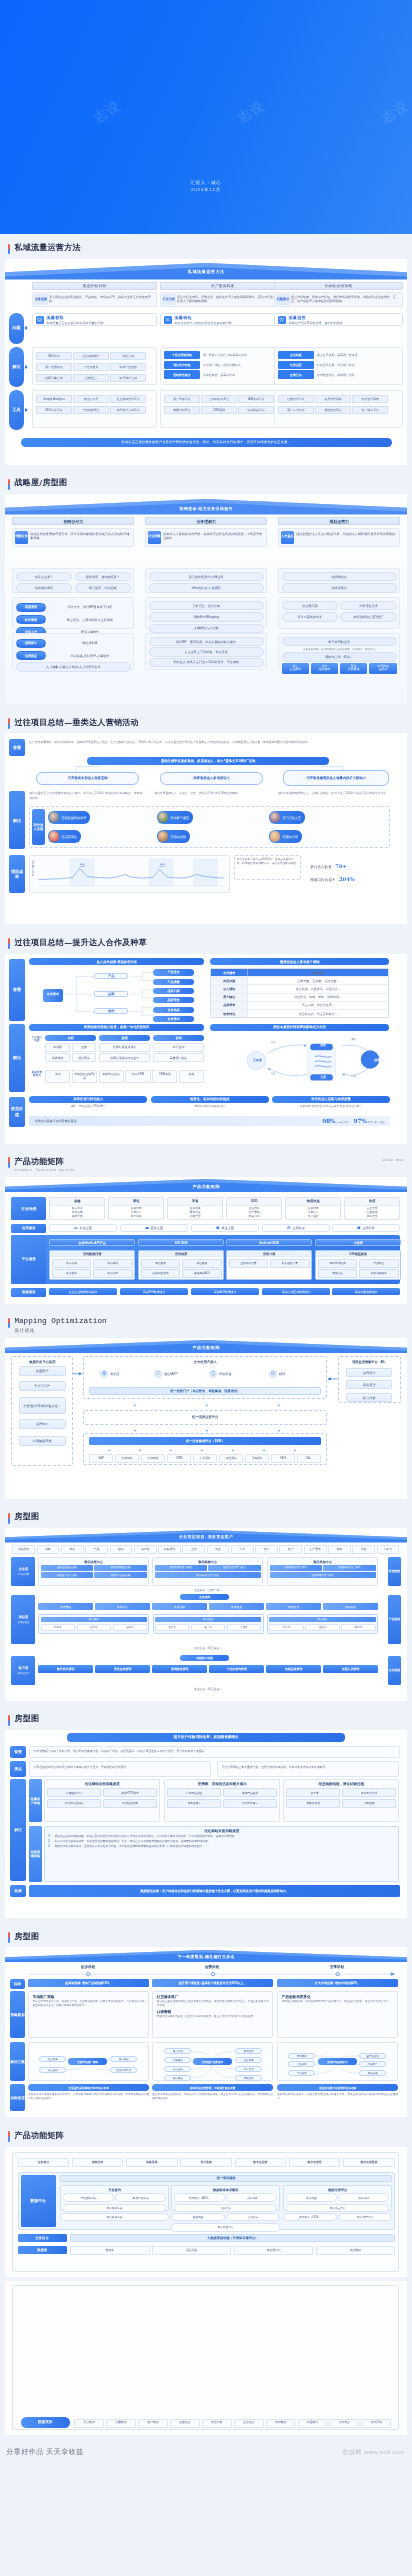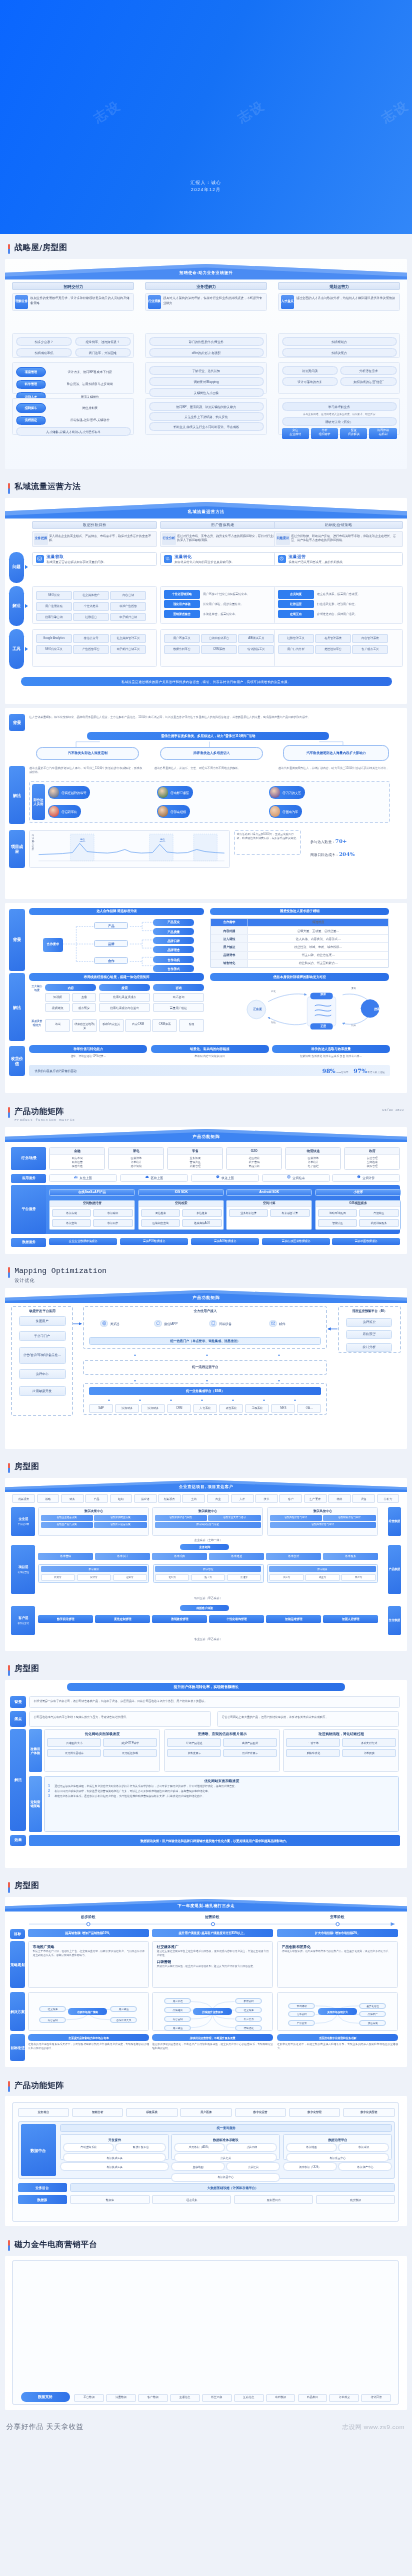--- a/index.html
+++ b/index.html
@@ -216,20 +216,155 @@
   <div class="hero-meta">
     <div>汇报人：诚心</div>
     <div>2024年12月</div>
   </div>
 </div>
 
 <div class="sec">
   <div class="sec-hd">
     <div class="sec-bar"></div>
     <div>
+          <div class="sec-tt">私域流量运营方法</div>
+        </div>
+  </div>
+  <div class="board s1">
+    <svg class="roof" viewBox="0 0 780 32" preserveAspectRatio="none">
+      <polygon points="390,0 780,18 780,32 0,32 0,18" fill="#3d84f2"></polygon>
+      <polygon points="390,0 780,18 780,26 390,8 0,26 0,18" fill="#7fb0f9" opacity=".65"></polygon>
+    </svg>
+    <div class="rooflbl">私域流量运营方法</div>
+
+    <div class="col" style="left:27px">
+      <div class="colhd">数据分析洞察</div>
+      <div class="descbox">
+        <div class="dtag">业务把握</div>
+        <div class="dtxt">深入领会企业的商业模式、产品特点、市场需求等，确保对业务运作的全面理解。</div>
+      </div>
+    </div>
+    <div class="col" style="left:155px">
+      <div class="colhd">用户画像构建</div>
+      <div class="descbox">
+        <div class="dtag">行业分析</div>
+        <div class="dtxt">通过对行业市场、竞争态势、趋势变化等方面的观察和研究，获得对行业发展的深入了解和敏锐洞察。</div>
+      </div>
+    </div>
+    <div class="col" style="left:269px;width:129px">
+      <div class="colhd">精细化营销策略</div>
+      <div class="descbox">
+        <div class="dtag">问题意识</div>
+        <div class="dtxt">通过分析数据、听取用户反馈、进行市场调研等手段，准确发现企业在增长、运营、用户体验等方面存在的问题和挑战。</div>
+      </div>
+    </div>
+
+    <div class="rail" style="top:54px;height:31px">
+          <span>问题</span>
+        </div>
+    <div class="rarrow" style="top:67px"></div>
+    <div class="rail" style="top:88px;height:40px">
+          <span>解法</span>
+        </div>
+    <div class="rarrow" style="top:106px"></div>
+    <div class="rail" style="top:131px;height:40px">
+          <span>工具</span>
+        </div>
+    <div class="rarrow" style="top:149px"></div>
+
+    <div class="card pcard" style="left:27px;top:54px;width:125px;height:13.4px">
+      <div class="picon">
+            <svg width="5.2" height="5.2" viewBox="0 0 16 16">
+              <rect x="2" y="3" width="12" height="10" rx="1.5" fill="none" stroke="#fff" stroke-width="1.4"></rect>
+              <path d="M2 8.5h3.3l1 1.6h3.4l1-1.6H14" fill="none" stroke="#fff" stroke-width="1.3"></path>
+            </svg>
+          </div>
+      <div>
+            <div class="ptt">流量获取</div>
+            <div class="pds">私域流量运营需要解决如何获取流量的问题。</div>
+          </div>
+    </div>
+    <div class="card pcard" style="left:155px;top:54px;width:125px;height:13.4px">
+      <div class="picon">
+            <svg width="5.2" height="5.2" viewBox="0 0 16 16">
+              <path d="M3 6h8l-2.2-2.4M13 10H5l2.2 2.4" fill="none" stroke="#fff" stroke-width="1.4" stroke-linecap="round" stroke-linejoin="round"></path>
+            </svg>
+          </div>
+      <div>
+            <div class="ptt">流量转化</div>
+            <div class="pds">如何将其转化为实际的商业价值是关键问题。</div>
+          </div>
+    </div>
+    <div class="card pcard" style="left:269px;top:54px;width:129px;height:13.4px">
+      <div class="picon">
+            <svg width="5.2" height="5.2" viewBox="0 0 16 16">
+              <circle cx="8" cy="8" r="5.2" fill="none" stroke="#fff" stroke-width="1.4"></circle>
+              <path d="M8 5.2v3l2 1.3" fill="none" stroke="#fff" stroke-width="1.3" stroke-linecap="round"></path>
+            </svg>
+          </div>
+      <div>
+            <div class="ptt">流量运营</div>
+            <div class="pds">保持用户活跃度和忠诚度，是的长期挑战</div>
+          </div>
+    </div>
+
+    <div class="tagwrap" style="left:27px;top:88px;width:125px;height:38px">
+      <div><span class="tg">SEO优化</span><span class="tg">社交媒体推广</span><span class="tg">内容营销</span><span class="tg">用户注册激励</span><span class="tg">个性化推荐</span><span class="tg">精准广告投放</span><span class="tg">搜索引擎营销</span><span class="tg">社群运营</span><span class="tg">电子邮件营销</span></div>
+    </div>
+    <div class="tagwrap" style="left:155px;top:88px;width:125px;height:38px">
+          <div>
+            <div class="tgrow">
+              <span class="tg b">个性化营销策略</span>
+              <span class="tgd">用户画像+个性化营销=提高转化率。</span>
+            </div>
+            <div class="tgrow">
+              <span class="tg b">强化用户体验</span>
+              <span class="tgd">优化用户体验，促进流量转化。</span>
+            </div>
+            <div class="tgrow">
+              <span class="tg b">营销渠道整合</span>
+              <span class="tgd">多渠道整合，提高转化率。</span>
+            </div>
+          </div>
+        </div>
+    <div class="tagwrap" style="left:269px;top:88px;width:129px;height:38px">
+          <div>
+            <div class="tgrow">
+              <span class="tg b">会员制度</span>
+              <span class="tgd">建立会员体系，提高用户忠诚度。</span>
+            </div>
+            <div class="tgrow">
+              <span class="tg b">社群运营</span>
+              <span class="tgd">打造活跃社群，增强用户粘性。</span>
+            </div>
+            <div class="tgrow">
+              <span class="tg b">定期互动</span>
+              <span class="tgd">定期推送内容，保持用户活跃。</span>
+            </div>
+          </div>
+        </div>
+
+    <div class="tagwrap" style="left:27px;top:131px;width:125px;height:38px">
+          <div><span class="tg">Google Analytics</span><span class="tg">微信公众号</span><span class="tg">社交媒体管理工具</span><span class="tg">SEO优化工具</span><span class="tg">广告投放平台</span><span class="tg">电子邮件营销工具</span></div>
+        </div>
+    <div class="tagwrap" style="left:155px;top:131px;width:125px;height:38px">
+          <div><span class="tg">用户画像工具</span><span class="tg">营销自动化平台</span><span class="tg">A/B测试工具</span><span class="tg">数据分析平台</span><span class="tg">CRM系统</span><span class="tg">转化跟踪工具</span></div>
+        </div>
+    <div class="tagwrap" style="left:269px;top:131px;width:129px;height:38px">
+          <div><span class="tg">社群管理工具</span><span class="tg">会员管理系统</span><span class="tg">内容管理系统</span><span class="tg">用户行为分析</span><span class="tg">推送通知平台</span><span class="tg">客户服务工具</span></div>
+        </div>
+
+    <div class="banner">私域流量是通过精准的用户关系管理和优质内容运营，吸引、留存并转化目标用户，实现可持续增长的流量来源。</div>
+  </div>
+</div>
+
+<div class="sec">
+  <div class="sec-hd">
+    <div class="sec-bar"></div>
+    <div>
           <div class="sec-tt">战略屋/房型图</div>
         </div>
   </div>
   <div class="board s2">
     <svg class="roof" viewBox="0 0 780 30" preserveAspectRatio="none">
       <polygon points="390,0 780,17 780,30 0,30 0,17" fill="#4a8bf3"></polygon>
       <polygon points="390,0 780,17 780,24 390,7 0,24 0,17" fill="#85b4fa" opacity=".6"></polygon>
     </svg>
     <div class="rooflbl">招聘使命:助力业务业绩提升</div>
 
@@ -391,152 +526,23 @@
             <div class="minitile" style="flex:1">协同作战<br>在机制</div>
           </div>
     </div>
   </div>
 </div>
 
 <div class="sec">
   <div class="sec-hd">
     <div class="sec-bar"></div>
     <div>
-          <div class="sec-tt">私域流量运营方法</div>
-        </div>
-  </div>
-  <div class="board s1">
-    <svg class="roof" viewBox="0 0 780 32" preserveAspectRatio="none">
-      <polygon points="390,0 780,18 780,32 0,32 0,18" fill="#3d84f2"></polygon>
-      <polygon points="390,0 780,18 780,26 390,8 0,26 0,18" fill="#7fb0f9" opacity=".65"></polygon>
-    </svg>
-    <div class="rooflbl">私域流量运营方法</div>
-
-    <div class="col" style="left:27px">
-      <div class="colhd">数据分析洞察</div>
-      <div class="descbox">
-        <div class="dtag">业务把握</div>
-        <div class="dtxt">深入领会企业的商业模式、产品特点、市场需求等，确保对业务运作的全面理解。</div>
-      </div>
-    </div>
-    <div class="col" style="left:155px">
-      <div class="colhd">用户画像构建</div>
-      <div class="descbox">
-        <div class="dtag">行业分析</div>
-        <div class="dtxt">通过对行业市场、竞争态势、趋势变化等方面的观察和研究，获得对行业发展的深入了解和敏锐洞察。</div>
-      </div>
-    </div>
-    <div class="col" style="left:269px;width:129px">
-      <div class="colhd">精细化营销策略</div>
-      <div class="descbox">
-        <div class="dtag">问题意识</div>
-        <div class="dtxt">通过分析数据、听取用户反馈、进行市场调研等手段，准确发现企业在增长、运营、用户体验等方面存在的问题和挑战。</div>
-      </div>
-    </div>
-
-    <div class="rail" style="top:54px;height:31px">
-          <span>问题</span>
-        </div>
-    <div class="rarrow" style="top:67px"></div>
-    <div class="rail" style="top:88px;height:40px">
-          <span>解法</span>
-        </div>
-    <div class="rarrow" style="top:106px"></div>
-    <div class="rail" style="top:131px;height:40px">
-          <span>工具</span>
-        </div>
-    <div class="rarrow" style="top:149px"></div>
-
-    <div class="card pcard" style="left:27px;top:54px;width:125px;height:13.4px">
-      <div class="picon">
-            <svg width="5.2" height="5.2" viewBox="0 0 16 16">
-              <rect x="2" y="3" width="12" height="10" rx="1.5" fill="none" stroke="#fff" stroke-width="1.4"></rect>
-              <path d="M2 8.5h3.3l1 1.6h3.4l1-1.6H14" fill="none" stroke="#fff" stroke-width="1.3"></path>
-            </svg>
-          </div>
-      <div>
-            <div class="ptt">流量获取</div>
-            <div class="pds">私域流量运营需要解决如何获取流量的问题。</div>
-          </div>
-    </div>
-    <div class="card pcard" style="left:155px;top:54px;width:125px;height:13.4px">
-      <div class="picon">
-            <svg width="5.2" height="5.2" viewBox="0 0 16 16">
-              <path d="M3 6h8l-2.2-2.4M13 10H5l2.2 2.4" fill="none" stroke="#fff" stroke-width="1.4" stroke-linecap="round" stroke-linejoin="round"></path>
-            </svg>
-          </div>
-      <div>
-            <div class="ptt">流量转化</div>
-            <div class="pds">如何将其转化为实际的商业价值是关键问题。</div>
-          </div>
-    </div>
-    <div class="card pcard" style="left:269px;top:54px;width:129px;height:13.4px">
-      <div class="picon">
-            <svg width="5.2" height="5.2" viewBox="0 0 16 16">
-              <circle cx="8" cy="8" r="5.2" fill="none" stroke="#fff" stroke-width="1.4"></circle>
-              <path d="M8 5.2v3l2 1.3" fill="none" stroke="#fff" stroke-width="1.3" stroke-linecap="round"></path>
-            </svg>
-          </div>
-      <div>
-            <div class="ptt">流量运营</div>
-            <div class="pds">保持用户活跃度和忠诚度，是的长期挑战</div>
-          </div>
-    </div>
-
-    <div class="tagwrap" style="left:27px;top:88px;width:125px;height:38px">
-      <div><span class="tg">SEO优化</span><span class="tg">社交媒体推广</span><span class="tg">内容营销</span><span class="tg">用户注册激励</span><span class="tg">个性化推荐</span><span class="tg">精准广告投放</span><span class="tg">搜索引擎营销</span><span class="tg">社群运营</span><span class="tg">电子邮件营销</span></div>
-    </div>
-    <div class="tagwrap" style="left:155px;top:88px;width:125px;height:38px">
-          <div>
-            <div class="tgrow">
-              <span class="tg b">个性化营销策略</span>
-              <span class="tgd">用户画像+个性化营销=提高转化率。</span>
-            </div>
-            <div class="tgrow">
-              <span class="tg b">强化用户体验</span>
-              <span class="tgd">优化用户体验，促进流量转化。</span>
-            </div>
-            <div class="tgrow">
-              <span class="tg b">营销渠道整合</span>
-              <span class="tgd">多渠道整合，提高转化率。</span>
-            </div>
-          </div>
-        </div>
-    <div class="tagwrap" style="left:269px;top:88px;width:129px;height:38px">
-          <div>
-            <div class="tgrow">
-              <span class="tg b">会员制度</span>
-              <span class="tgd">建立会员体系，提高用户忠诚度。</span>
-            </div>
-            <div class="tgrow">
-              <span class="tg b">社群运营</span>
-              <span class="tgd">打造活跃社群，增强用户粘性。</span>
-            </div>
-            <div class="tgrow">
-              <span class="tg b">定期互动</span>
-              <span class="tgd">定期推送内容，保持用户活跃。</span>
-            </div>
-          </div>
-        </div>
-
-    <div class="tagwrap" style="left:27px;top:131px;width:125px;height:38px">
-          <div><span class="tg">Google Analytics</span><span class="tg">微信公众号</span><span class="tg">社交媒体管理工具</span><span class="tg">SEO优化工具</span><span class="tg">广告投放平台</span><span class="tg">电子邮件营销工具</span></div>
-        </div>
-    <div class="tagwrap" style="left:155px;top:131px;width:125px;height:38px">
-          <div><span class="tg">用户画像工具</span><span class="tg">营销自动化平台</span><span class="tg">A/B测试工具</span><span class="tg">数据分析平台</span><span class="tg">CRM系统</span><span class="tg">转化跟踪工具</span></div>
-        </div>
-    <div class="tagwrap" style="left:269px;top:131px;width:129px;height:38px">
-          <div><span class="tg">社群管理工具</span><span class="tg">会员管理系统</span><span class="tg">内容管理系统</span><span class="tg">用户行为分析</span><span class="tg">推送通知平台</span><span class="tg">客户服务工具</span></div>
-        </div>
-
-    <div class="banner">私域流量是通过精准的用户关系管理和优质内容运营，吸引、留存并转化目标用户，实现可持续增长的流量来源。</div>
-  </div>
-</div>
-
-<div class="sec">
+          <div class="sec-tt">过往项目总结—垂类达人营销活动</div>
+        </div>
+  </div>
   <div class="board s3">
     <div class="vrail" style="top:5.2px;height:17.5px">
           <span>背景</span>
         </div>
     <div class="bgtxt" style="top:6.2px;width:371px">达人营销新量崛起，标签化发精细化、品牌利用多圈层达人投放，全方位解析产品信息。110周年曲话试之际，与百度垂直选择手打造了多垂类达人的矩阵投放组合，并借势圈层达人的流量，实现品牌声量与产品口碑的双向提升。</div>
 
     <div class="hdrpill" style="left:82px;top:24px;width:242px">雪佛兰携手百度多垂类、多层级达人，助力“雪佛兰110周年”活动</div>
     <svg style="position:absolute;left:24px;top:27px;width:361px;height:12.4px" viewBox="0 0 700 26">
       <path d="M70 26V14h50" stroke="#9dc0f4" fill="none" stroke-width="1"></path>
       <path d="M350 26V14" stroke="#9dc0f4" fill="none" stroke-width="1"></path>
@@ -599,20 +605,26 @@
       <div style="position:absolute;left:44px;top:6.2px;font-size:2.3px;color:#4a7ed8;text-align:center;width:16.5px;line-height:2.7px"><span>峰值<br>180%</span></div>
       <div style="position:absolute;left:124px;top:6.2px;font-size:2.3px;color:#4a7ed8;text-align:center;width:16.5px;line-height:2.7px"><span>峰值<br>204%</span></div>
     </div>
     <div class="note" style="left:229px;top:122px;width:67px;height:25px">本次活动累计曝光量超5000万，互动量突破百万级，精准触达汽车消费人群，有效提升品牌认知度。</div>
     <div class="metric" style="left:305px;top:130px"><span>参与达人数量：</span><b>70+</b></div>
     <div class="metric" style="left:305px;top:143px"><span>阅读目标达成率：</span><b>204%</b></div>
   </div>
 </div>
 
 <div class="sec">
+  <div class="sec-hd">
+    <div class="sec-bar"></div>
+    <div>
+          <div class="sec-tt">过往项目总结—提升达人合作及种草</div>
+        </div>
+  </div>
   <div class="board s4">
     <div class="vrail" style="top:5.2px;height:62px">
           <span>背景</span>
         </div>
     <div class="tpill" style="left:24px;top:4.1px;width:175px">达人合作品牌 筛选标准升级</div>
     <div class="tpill" style="left:205px;top:4.1px;width:179px">国货投放达人要求趋于精细</div>
 
     <svg style="position:absolute;left:24px;top:14.4px;width:175px;height:52px" viewBox="0 0 340 100">
       <path d="M66 50H92M92 16v68M92 16h34M92 50h34M92 84h34" stroke="#9dc0f4" fill="none" stroke-width=".9" stroke-dasharray="3 2"></path>
       <path d="M196 16h24M196 50h24M196 84h24M220 8v16M220 42v16M220 76v16M220 8h22M220 24h22M220 42h22M220 58h22M220 76h22M220 92h22" stroke="#9dc0f4" fill="none" stroke-width=".9" stroke-dasharray="3 2"></path>
@@ -1431,26 +1443,20 @@
     <div class="srcrow">
           <div style="flex:1;border:0.5px solid #dbe5f4;border-radius:1px;background:#f8fbff;font-size:2.8px;color:#53607c;text-align:center;padding:1.5px 0.5px">数据库</div>
           <div style="flex:1;border:0.5px solid #dbe5f4;border-radius:1px;background:#f8fbff;font-size:2.8px;color:#53607c;text-align:center;padding:1.5px 0.5px">埋点采集</div>
           <div style="flex:1;border:0.5px solid #dbe5f4;border-radius:1px;background:#f8fbff;font-size:2.8px;color:#53607c;text-align:center;padding:1.5px 0.5px">服务器日志</div>
           <div style="flex:1;border:0.5px solid #dbe5f4;border-radius:1px;background:#f8fbff;font-size:2.8px;color:#53607c;text-align:center;padding:1.5px 0.5px">爬虫数据</div>
         </div>
   </div>
 </div>
 
 <div class="sec">
-  <div class="sec-hd">
-    <div class="sec-bar"></div>
-    <div>
-          <div class="sec-tt">磁力金牛电商营销平台</div>
-        </div>
-  </div>
   <div class="board s11">
     <div class="frame"></div>
     <div class="frow" id="s11f"></div>
     <div id="s11cols"></div>
     <div class="dbar">数据支持</div>
     <div class="drow">
           <div style="flex:1;border:0.5px solid #dbe5f4;border-radius:1px;background:#f8fbff;font-size:2.8px;color:#53607c;text-align:center;padding:1.5px 0.5px">平台数据</div>
           <div style="flex:1;border:0.5px solid #dbe5f4;border-radius:1px;background:#f8fbff;font-size:2.8px;color:#53607c;text-align:center;padding:1.5px 0.5px">流量数据</div>
           <div style="flex:1;border:0.5px solid #dbe5f4;border-radius:1px;background:#f8fbff;font-size:2.8px;color:#53607c;text-align:center;padding:1.5px 0.5px">客户数据</div>
           <div style="flex:1;border:0.5px solid #dbe5f4;border-radius:1px;background:#f8fbff;font-size:2.8px;color:#53607c;text-align:center;padding:1.5px 0.5px">主播信息</div>

